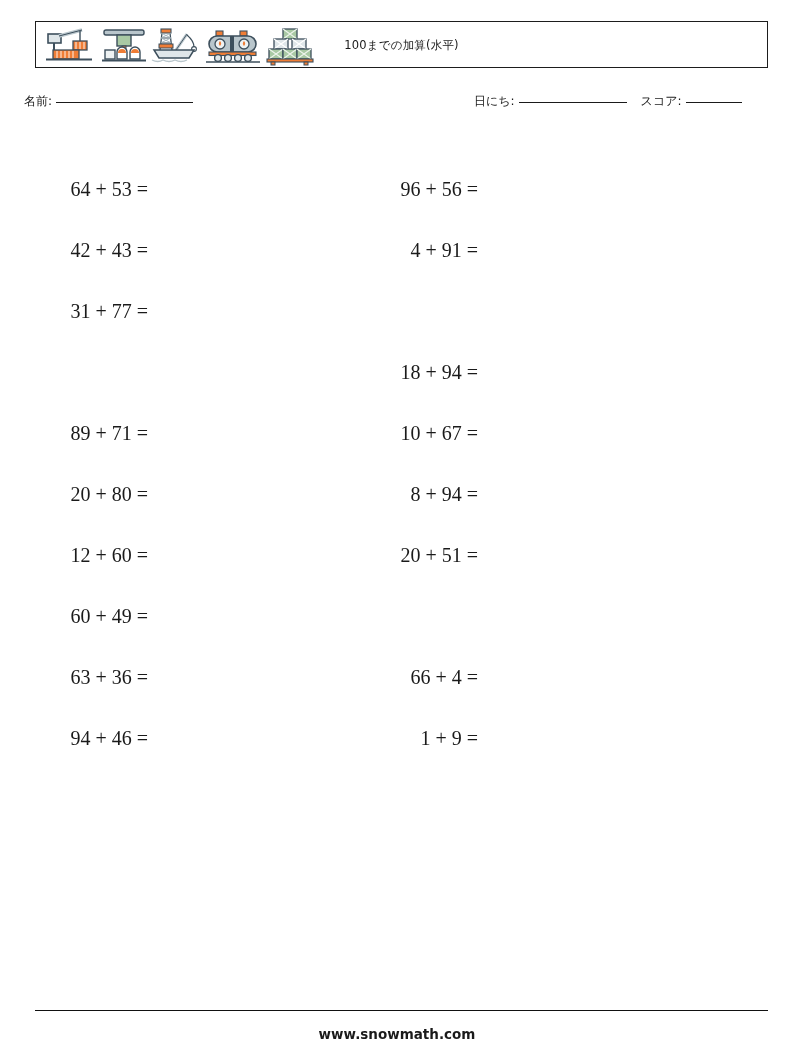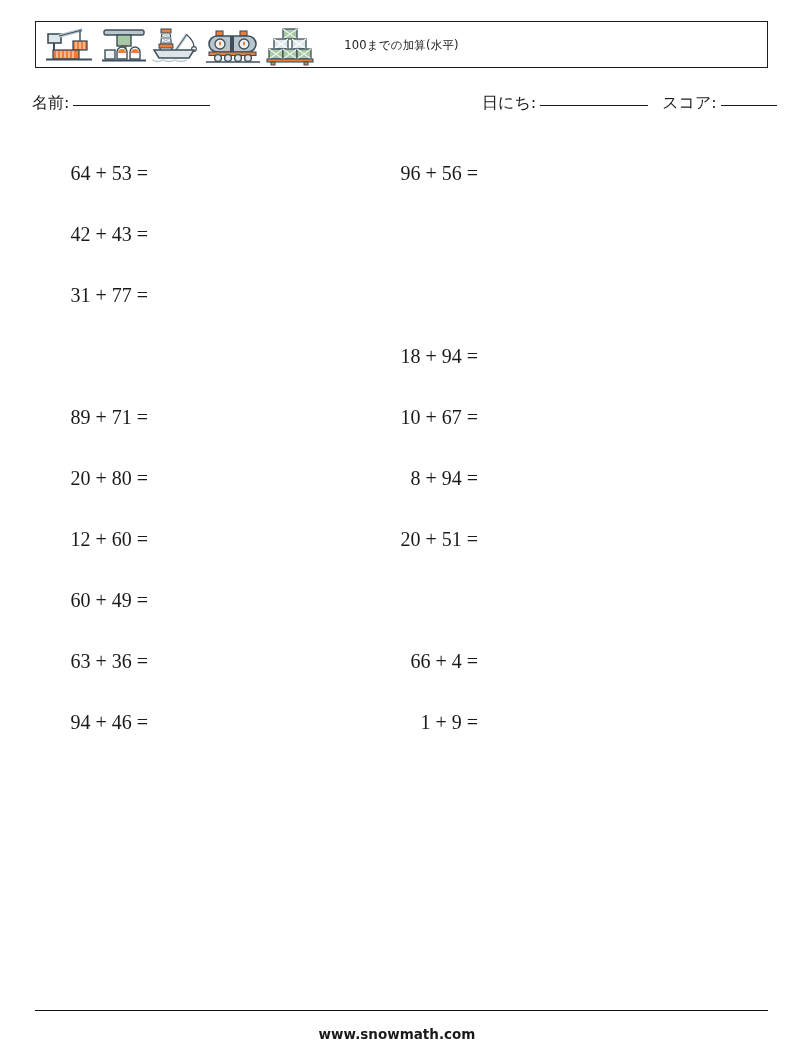--- a/index.html
+++ b/index.html
@@ -50,26 +50,26 @@
     justify-content: center;
     font-family: "DejaVu Sans", "Liberation Sans", sans-serif;
     font-size: 11.5px;
     color: #1a1a1a;
     letter-spacing: 0.2px;
   }
 
   
   .meta-row {
     position: absolute;
-    left: 32px;
+    left: 24px;
     top: 93px;
     width: 733px;
     height: 22px;
     font-family: "DejaVu Sans", "Liberation Sans", sans-serif;
-    font-size: 16px;
+    font-size: 12px;
     color: #1a1a1a;
   }
   .meta-left {
     position: absolute;
     left: 0;
     top: 0;
     display: flex;
     align-items: baseline;
     white-space: nowrap;
   }
@@ -90,21 +90,21 @@
     top: -2px;
   }
   .rule-name  { width: 137px; }
   .rule-date  { width: 108px; margin-right: 14px; }
   .rule-score { width: 56px; }
 
   
   .problems {
     position: absolute;
     left: 0;
-    top: 143px;
+    top: 159px;
     width: 794px;
   }
   .prow {
     position: relative;
     height: 61px;
   }
   .cell {
     position: absolute;
     top: 0;
     height: 61px;
@@ -255,20 +255,21 @@
 </div>
 
 <div class="problems">
 
   <div class="prow">
     <div class="cell cell-left">64 + 53 =</div>
     <div class="cell cell-right">96 + 56 =</div>
   </div>
   <div class="prow">
     <div class="cell cell-left">42 + 43 =</div>
+    <div class="cell cell-right">4 + 91 =</div>
   </div>
   <div class="prow">
     <div class="cell cell-left">31 + 77 =</div>
   </div>
   <div class="prow">
     <div class="cell cell-right">18 + 94 =</div>
   </div>
   <div class="prow">
     <div class="cell cell-left">89 + 71 =</div>
     <div class="cell cell-right">10 + 67 =</div>

